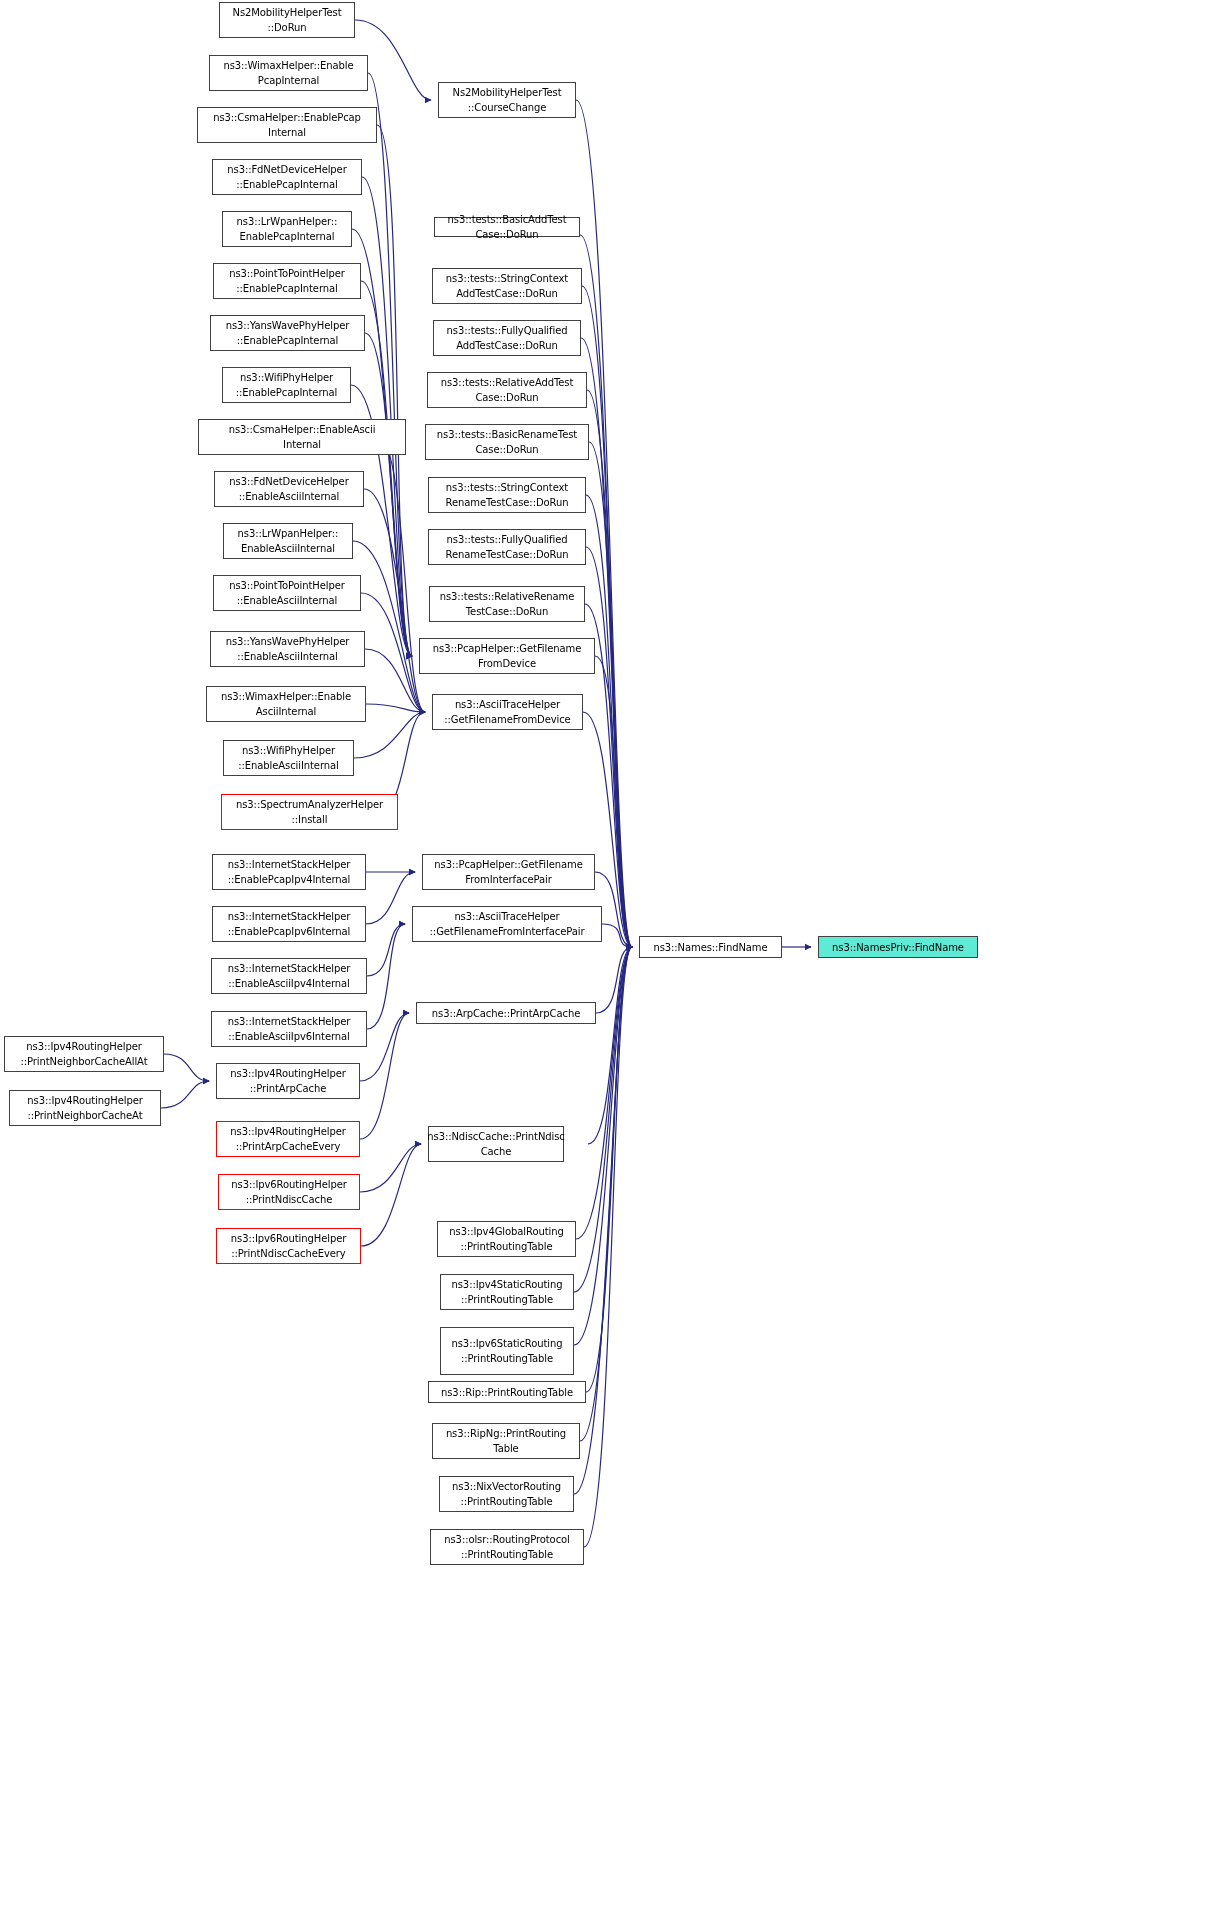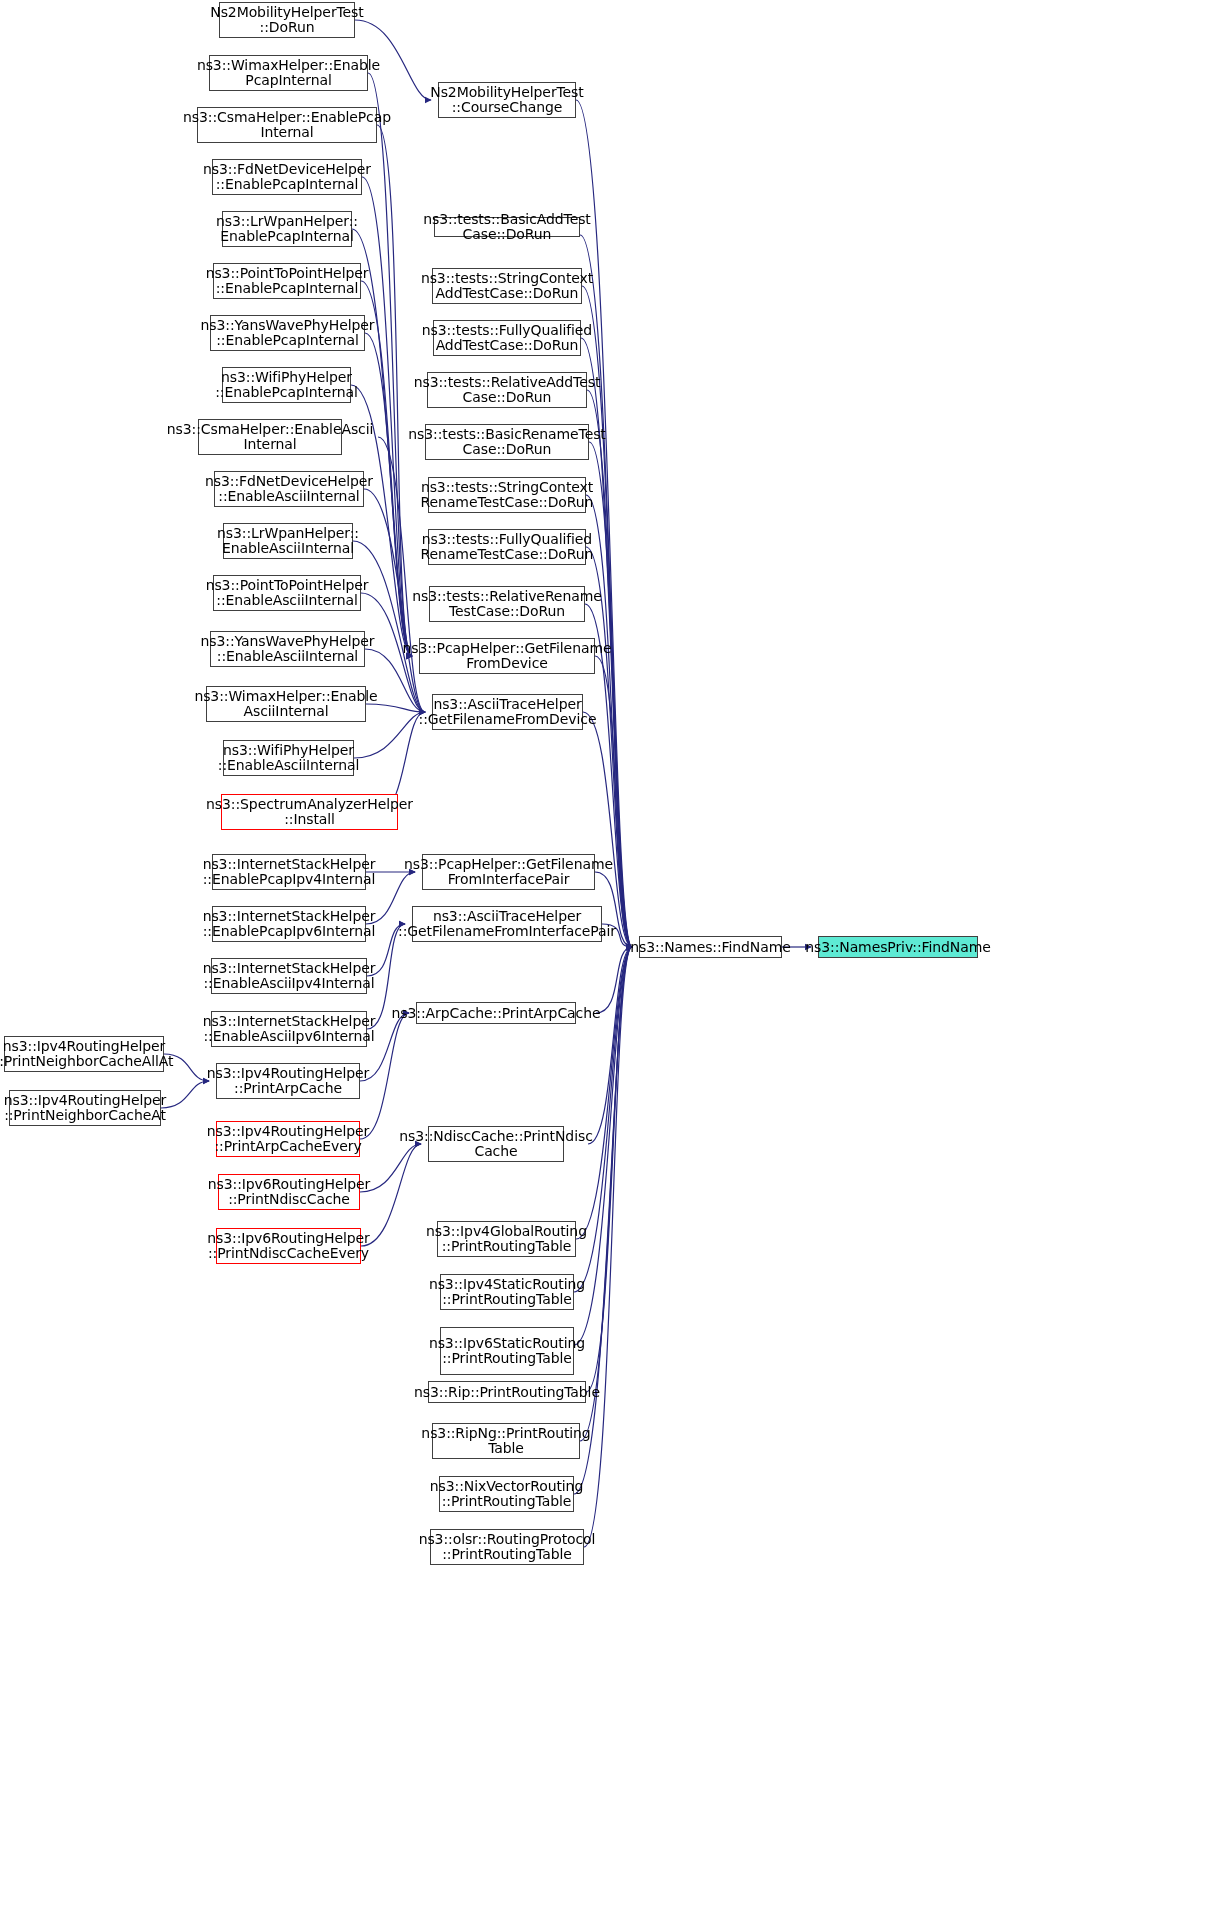--- a/index.html
+++ b/index.html
@@ -26,21 +26,21 @@
   .node {
     position: absolute;
     box-sizing: border-box;
     display: flex;
     align-items: center;
     justify-content: center;
     text-align: center;
     background: #ffffff;
     border: 1px solid #404040;
     color: #000000;
-    font-size: 14px;
+    font-size: 10px;
     line-height: 15px;
     letter-spacing: -0.1px;
     padding: 1px 3px;
     white-space: pre-line;
     z-index: 5;
   }
   .node.red {
     border-color: #ff0000;
   }
   .node.current {
@@ -118,21 +118,21 @@
       <div class="node" style="left: 212px; top: 159px; width: 150px; height: 36px;">ns3::FdNetDeviceHelper
 ::EnablePcapInternal</div>
       <div class="node" style="left: 222px; top: 211px; width: 130px; height: 36px;">ns3::LrWpanHelper::
 EnablePcapInternal</div>
       <div class="node" style="left: 213px; top: 263px; width: 148px; height: 36px;">ns3::PointToPointHelper
 ::EnablePcapInternal</div>
       <div class="node" style="left: 210px; top: 315px; width: 155px; height: 36px;">ns3::YansWavePhyHelper
 ::EnablePcapInternal</div>
       <div class="node" style="left: 222px; top: 367px; width: 129px; height: 36px;">ns3::WifiPhyHelper
 ::EnablePcapInternal</div>
-      <div class="node" style="left: 198px; top: 419px; width: 144px; height: 36px;">ns3::CsmaHelper::EnableAscii
+      <div class="node" style="left: 198px; top: 419px; width: 208px; height: 36px;">ns3::CsmaHelper::EnableAscii
 Internal</div>
       <div class="node" style="left: 214px; top: 471px; width: 150px; height: 36px;">ns3::FdNetDeviceHelper
 ::EnableAsciiInternal</div>
       <div class="node" style="left: 223px; top: 523px; width: 130px; height: 36px;">ns3::LrWpanHelper::
 EnableAsciiInternal</div>
       <div class="node" style="left: 213px; top: 575px; width: 148px; height: 36px;">ns3::PointToPointHelper
 ::EnableAsciiInternal</div>
       <div class="node" style="left: 210px; top: 631px; width: 155px; height: 36px;">ns3::YansWavePhyHelper
 ::EnableAsciiInternal</div>
       <div class="node" style="left: 206px; top: 686px; width: 160px; height: 36px;">ns3::WimaxHelper::Enable
@@ -180,21 +180,21 @@
       <div class="node" style="left: 429px; top: 586px; width: 156px; height: 36px;">ns3::tests::RelativeRename
 TestCase::DoRun</div>
       <div class="node" style="left: 419px; top: 638px; width: 176px; height: 36px;">ns3::PcapHelper::GetFilename
 FromDevice</div>
       <div class="node" style="left: 432px; top: 694px; width: 151px; height: 36px;">ns3::AsciiTraceHelper
 ::GetFilenameFromDevice</div>
       <div class="node" style="left: 422px; top: 854px; width: 173px; height: 36px;">ns3::PcapHelper::GetFilename
 FromInterfacePair</div>
       <div class="node" style="left: 412px; top: 906px; width: 190px; height: 36px;">ns3::AsciiTraceHelper
 ::GetFilenameFromInterfacePair</div>
-      <div class="node" style="left: 416px; top: 1002px; width: 160px; height: 22px;">ns3::ArpCache::PrintArpCache</div>
+      <div class="node" style="left: 416px; top: 1002px; width: 180px; height: 22px;">ns3::ArpCache::PrintArpCache</div>
       <div class="node" style="left: 428px; top: 1126px; width: 136px; height: 36px;">ns3::NdiscCache::PrintNdisc
 Cache</div>
       <div class="node" style="left: 437px; top: 1221px; width: 139px; height: 36px;">ns3::Ipv4GlobalRouting
 ::PrintRoutingTable</div>
       <div class="node" style="left: 440px; top: 1274px; width: 134px; height: 36px;">ns3::Ipv4StaticRouting
 ::PrintRoutingTable</div>
       <div class="node" style="left: 440px; top: 1327px; width: 134px; height: 48px;">ns3::Ipv6StaticRouting
 ::PrintRoutingTable</div>
       <div class="node" style="left: 428px; top: 1381px; width: 158px; height: 22px;">ns3::Rip::PrintRoutingTable</div>
       <div class="node" style="left: 432px; top: 1423px; width: 148px; height: 36px;">ns3::RipNg::PrintRouting

